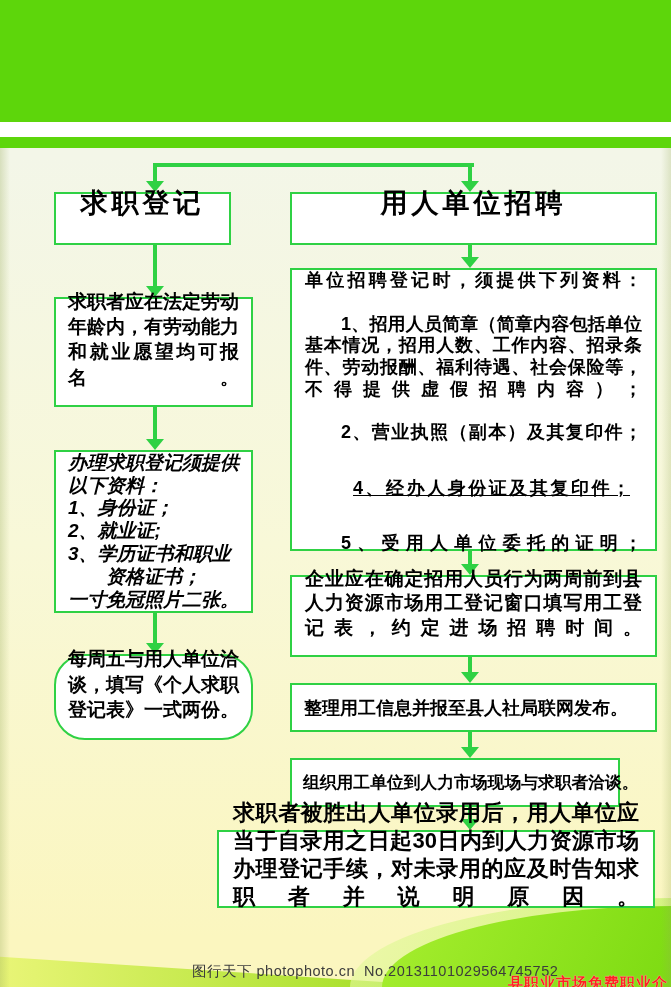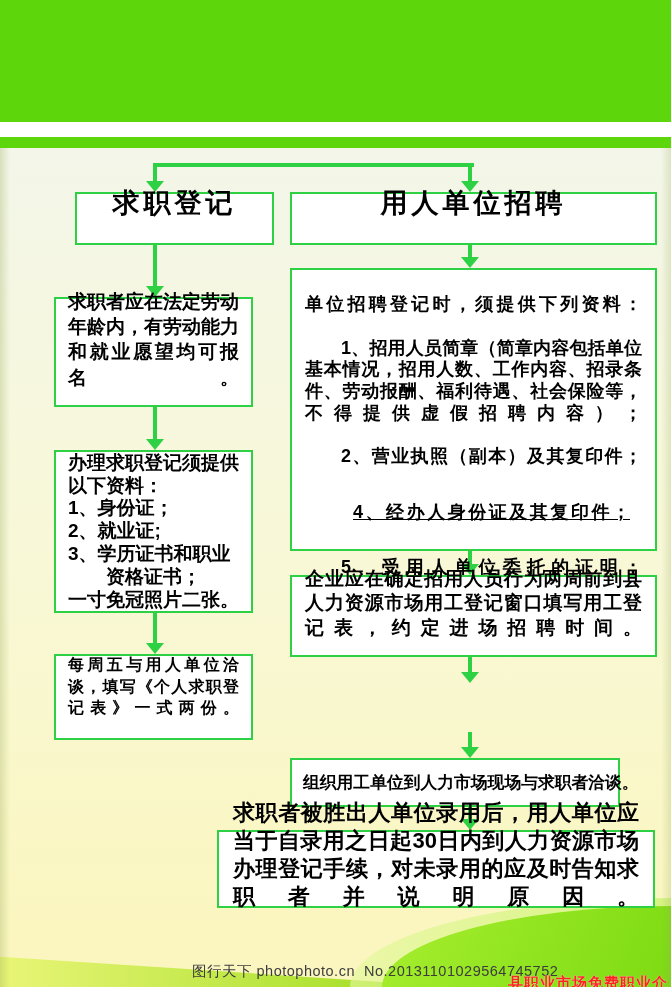--- a/index.html
+++ b/index.html
@@ -41,21 +41,21 @@
     position:absolute;box-sizing:border-box;z-index:3;
     background:var(--box-bg,#ffffff);
     border:2.5px solid var(--line-green,#2fd144);
     color:#000;font-weight:bold;
     display:flex;flex-direction:column;justify-content:center;
   }
   .fbox .txt{text-align:justify;}
   .fbox .txt::after{content:"";display:inline-block;width:100%;}
   .fbox-title{align-items:center;justify-content:center;font-size:27px;letter-spacing:4px;}
   .fbox-title .txt{text-align:center;}
-  .pre{white-space:pre-line;text-align:center;}
+  .pre{white-space:pre-line;text-align:center;font-style:italic;}
   .pre::after{display:none !important;}
   
   .hline{position:absolute;background:var(--line-green,#2fd144);height:4px;z-index:2;}
   .arrow{position:absolute;width:0;z-index:2;}
   .arrow .shaft{
     position:absolute;left:0;top:0;bottom:9px;width:4px;
     transform:translateX(-50%);
     background:var(--line-green,#2fd144);
   }
   .arrow .head{
@@ -104,21 +104,21 @@
   <div class="hline" style="left:153px;top:163px;width:321px;"></div>
   <div class="arrow" style="left:155px;top:163px;height:29px;">
     <div class="shaft"></div>
     <div class="head"></div>
   </div>
   <div class="arrow" style="left:470px;top:163px;height:29px;">
     <div class="shaft"></div>
     <div class="head"></div>
   </div>
 
-  <div class="fbox fbox-title" style="left:54px;top:192px;width:199px;height:53px;margin-left:21px;">
+  <div class="fbox fbox-title" style="left:54px;top:192px;width:177px;height:53px;">
     <div class="txt">求职登记</div>
   </div>
 
   <div class="arrow" style="left:155px;top:245px;height:52px;">
     <div class="shaft"></div>
     <div class="head"></div>
   </div>
 
   <div class="fbox" style="left:54px;top:297px;width:199px;height:110px;padding:6px 12px;font-size:19px;line-height:1.33;">
     <div class="txt">求职者应在法定劳动年龄内，有劳动能力和就业愿望均可报名。</div>
@@ -137,34 +137,34 @@
 3、学历证书和职业
 　　资格证书；
 一寸免冠照片二张。</div>
   </div>
 
   <div class="arrow" style="left:155px;top:613px;height:41px;">
     <div class="shaft"></div>
     <div class="head"></div>
   </div>
 
-  <div class="fbox" style="left:54px;top:654px;width:199px;height:86px;padding:4px 12px;font-size:16px;line-height:1.33;">
+  <div class="fbox" style="left:54px;top:654px;width:199px;height:86px;padding:4px 12px;font-size:19px;line-height:1.33;border-radius:31px;">
     <div class="txt">每周五与用人单位洽谈，填写《个人求职登记表》一式两份。</div>
   </div>
 
   <div class="fbox fbox-title" style="left:290px;top:192px;width:367px;height:53px;">
     <div class="txt">用人单位招聘</div>
   </div>
 
   <div class="arrow" style="left:470px;top:245px;height:23px;">
     <div class="shaft"></div>
     <div class="head"></div>
   </div>
 
-  <div class="fbox" style="left:290px;top:268px;width:367px;height:283px;padding:24px 13px;font-size:18px;line-height:1.21;justify-content:flex-start;">
+  <div class="fbox" style="left:290px;top:268px;width:367px;height:283px;padding:0 13px;font-size:18px;line-height:1.21;justify-content:flex-start;">
     <p class="txt" style="margin:0;">单位招聘登记时，须提供下列资料：</p>
     <p class="txt" style="margin:0;text-indent:2em;">1、招用人员简章（简章内容包括单位基本情况，招用人数、工作内容、招录条件、劳动报酬、福利待遇、社会保险等，不得提供虚假招聘内容）；</p>
     <p class="txt" style="margin:0;text-indent:2em;">2、营业执照（副本）及其复印件；</p>
     <p class="txt" style="margin:12px;text-indent:2em;text-decoration:underline;">4、经办人身份证及其复印件；</p>
     <p class="txt" style="margin:0;text-indent:2em;">5、受用人单位委托的证明；</p>
     <p class="txt" style="margin:0;text-indent:2em;">6、外市（县用人单位须提供所在地县级以上人社行政部门出具的介绍信。</p>
   </div>
 
   <div class="arrow" style="left:470px;top:551px;height:24px;">
     <div class="shaft"></div>
@@ -173,20 +173,23 @@
 
   <div class="fbox" style="left:290px;top:575px;width:367px;height:82px;padding:4px 13px;font-size:19px;line-height:1.3;">
     <div class="txt">企业应在确定招用人员行为两周前到县人力资源市场用工登记窗口填写用工登记表，约定进场招聘时间。</div>
   </div>
 
   <div class="arrow" style="left:470px;top:657px;height:26px;">
     <div class="shaft"></div>
     <div class="head"></div>
   </div>
 
+  <div class="fbox" style="left:290px;top:683px;width:367px;height:49px;padding:2px 12px;font-size:18px;white-space:nowrap;">
+    <div class="txt" style="text-align:left;">整理用工信息并报至县人社局联网发布。</div>
+  </div>
 
   <div class="arrow" style="left:470px;top:732px;height:26px;">
     <div class="shaft"></div>
     <div class="head"></div>
   </div>
 
   <div class="fbox" style="left:290px;top:758px;width:330px;height:49px;padding:6px 11px;font-size:16.8px;white-space:nowrap;">
     <div class="txt" style="text-align:left;">组织用工单位到人力市场现场与求职者洽谈。</div>
   </div>
 

